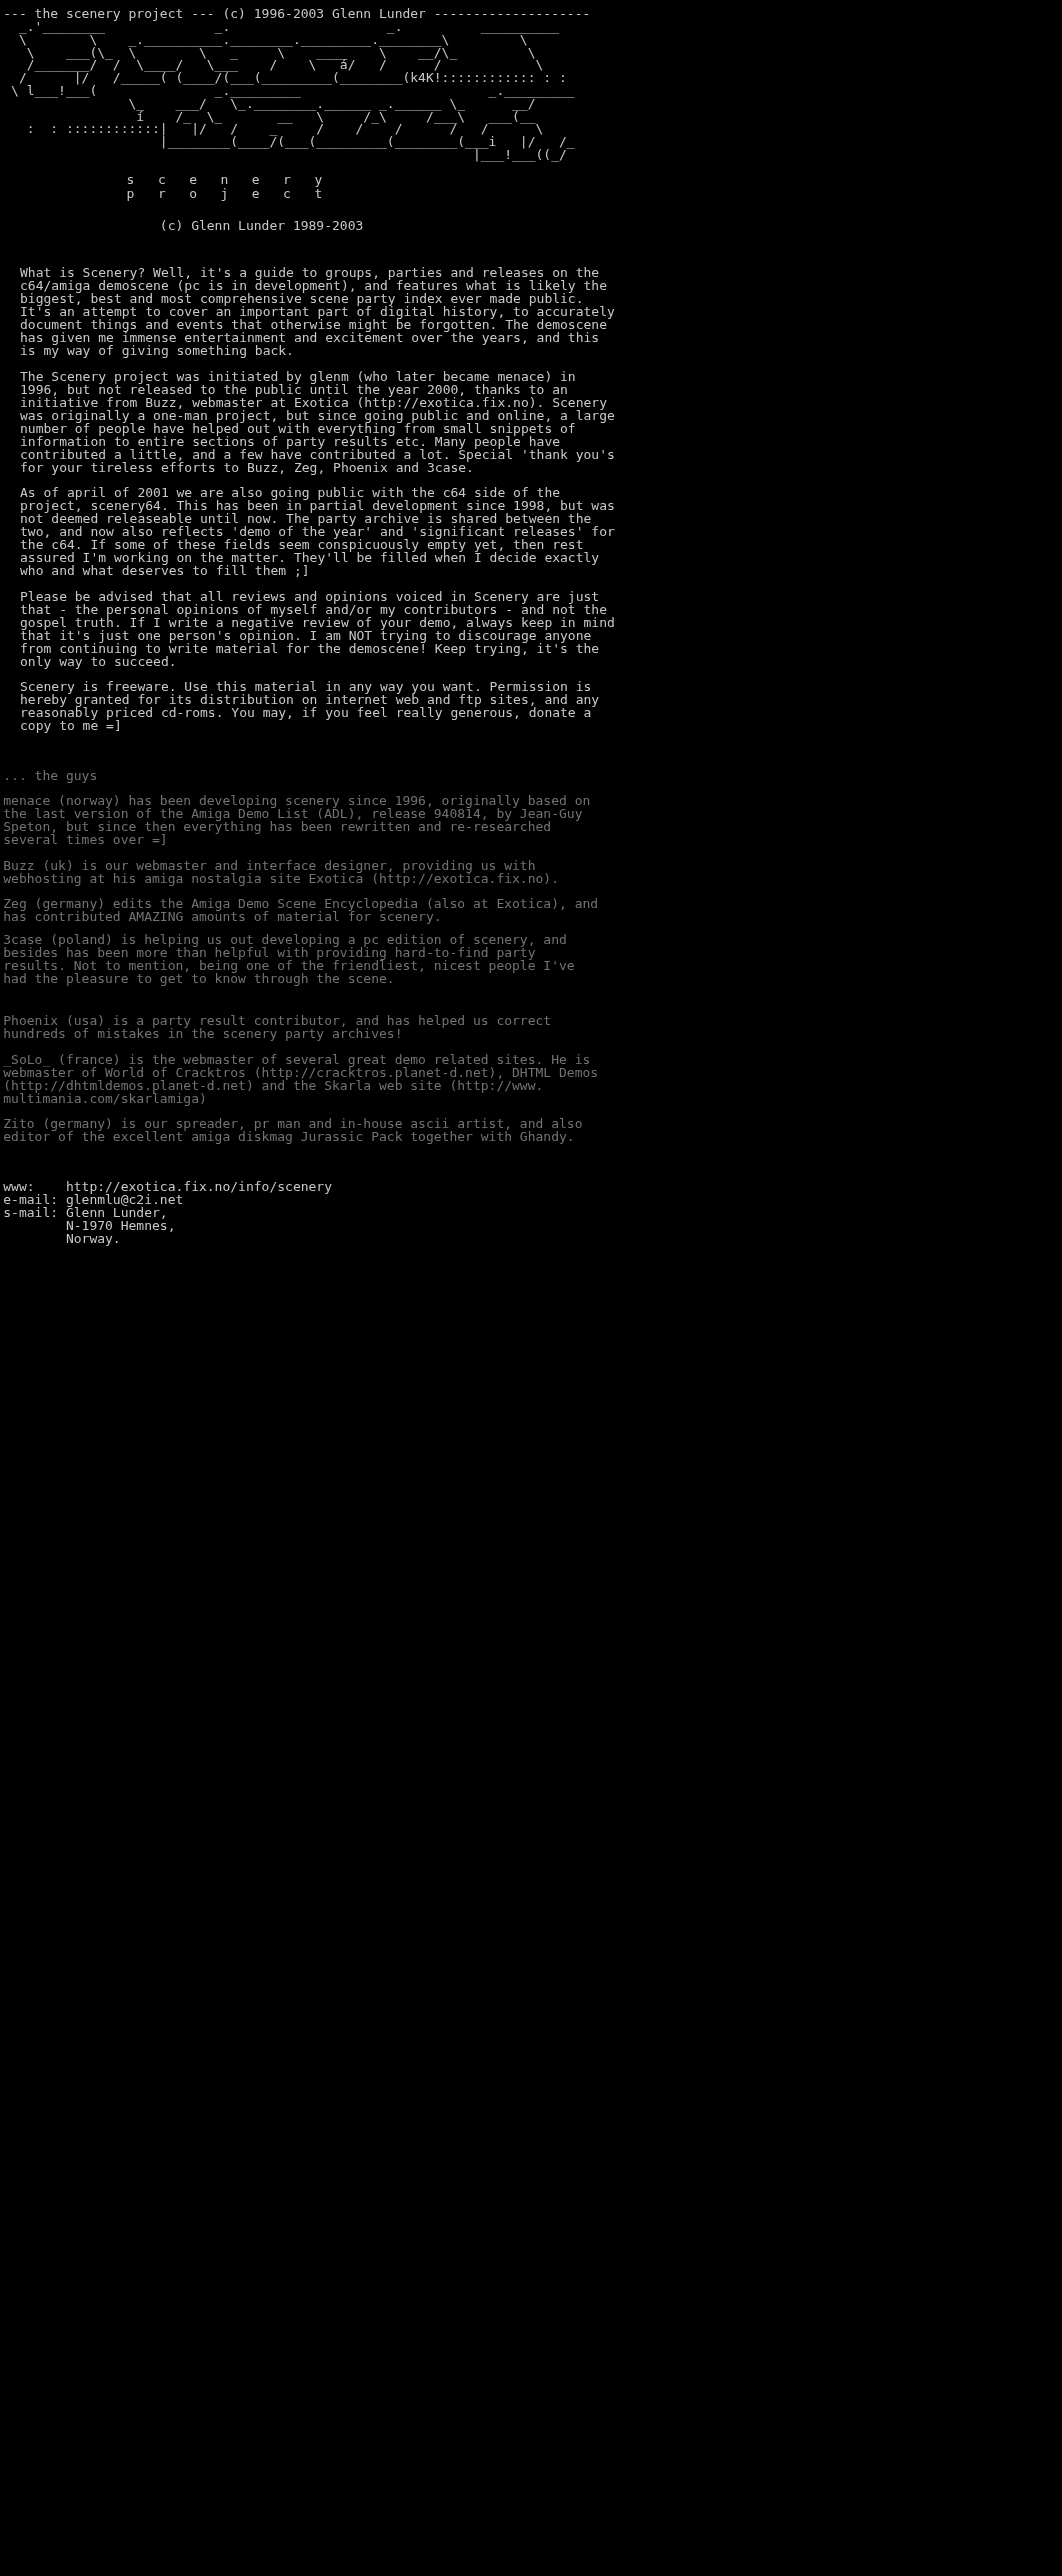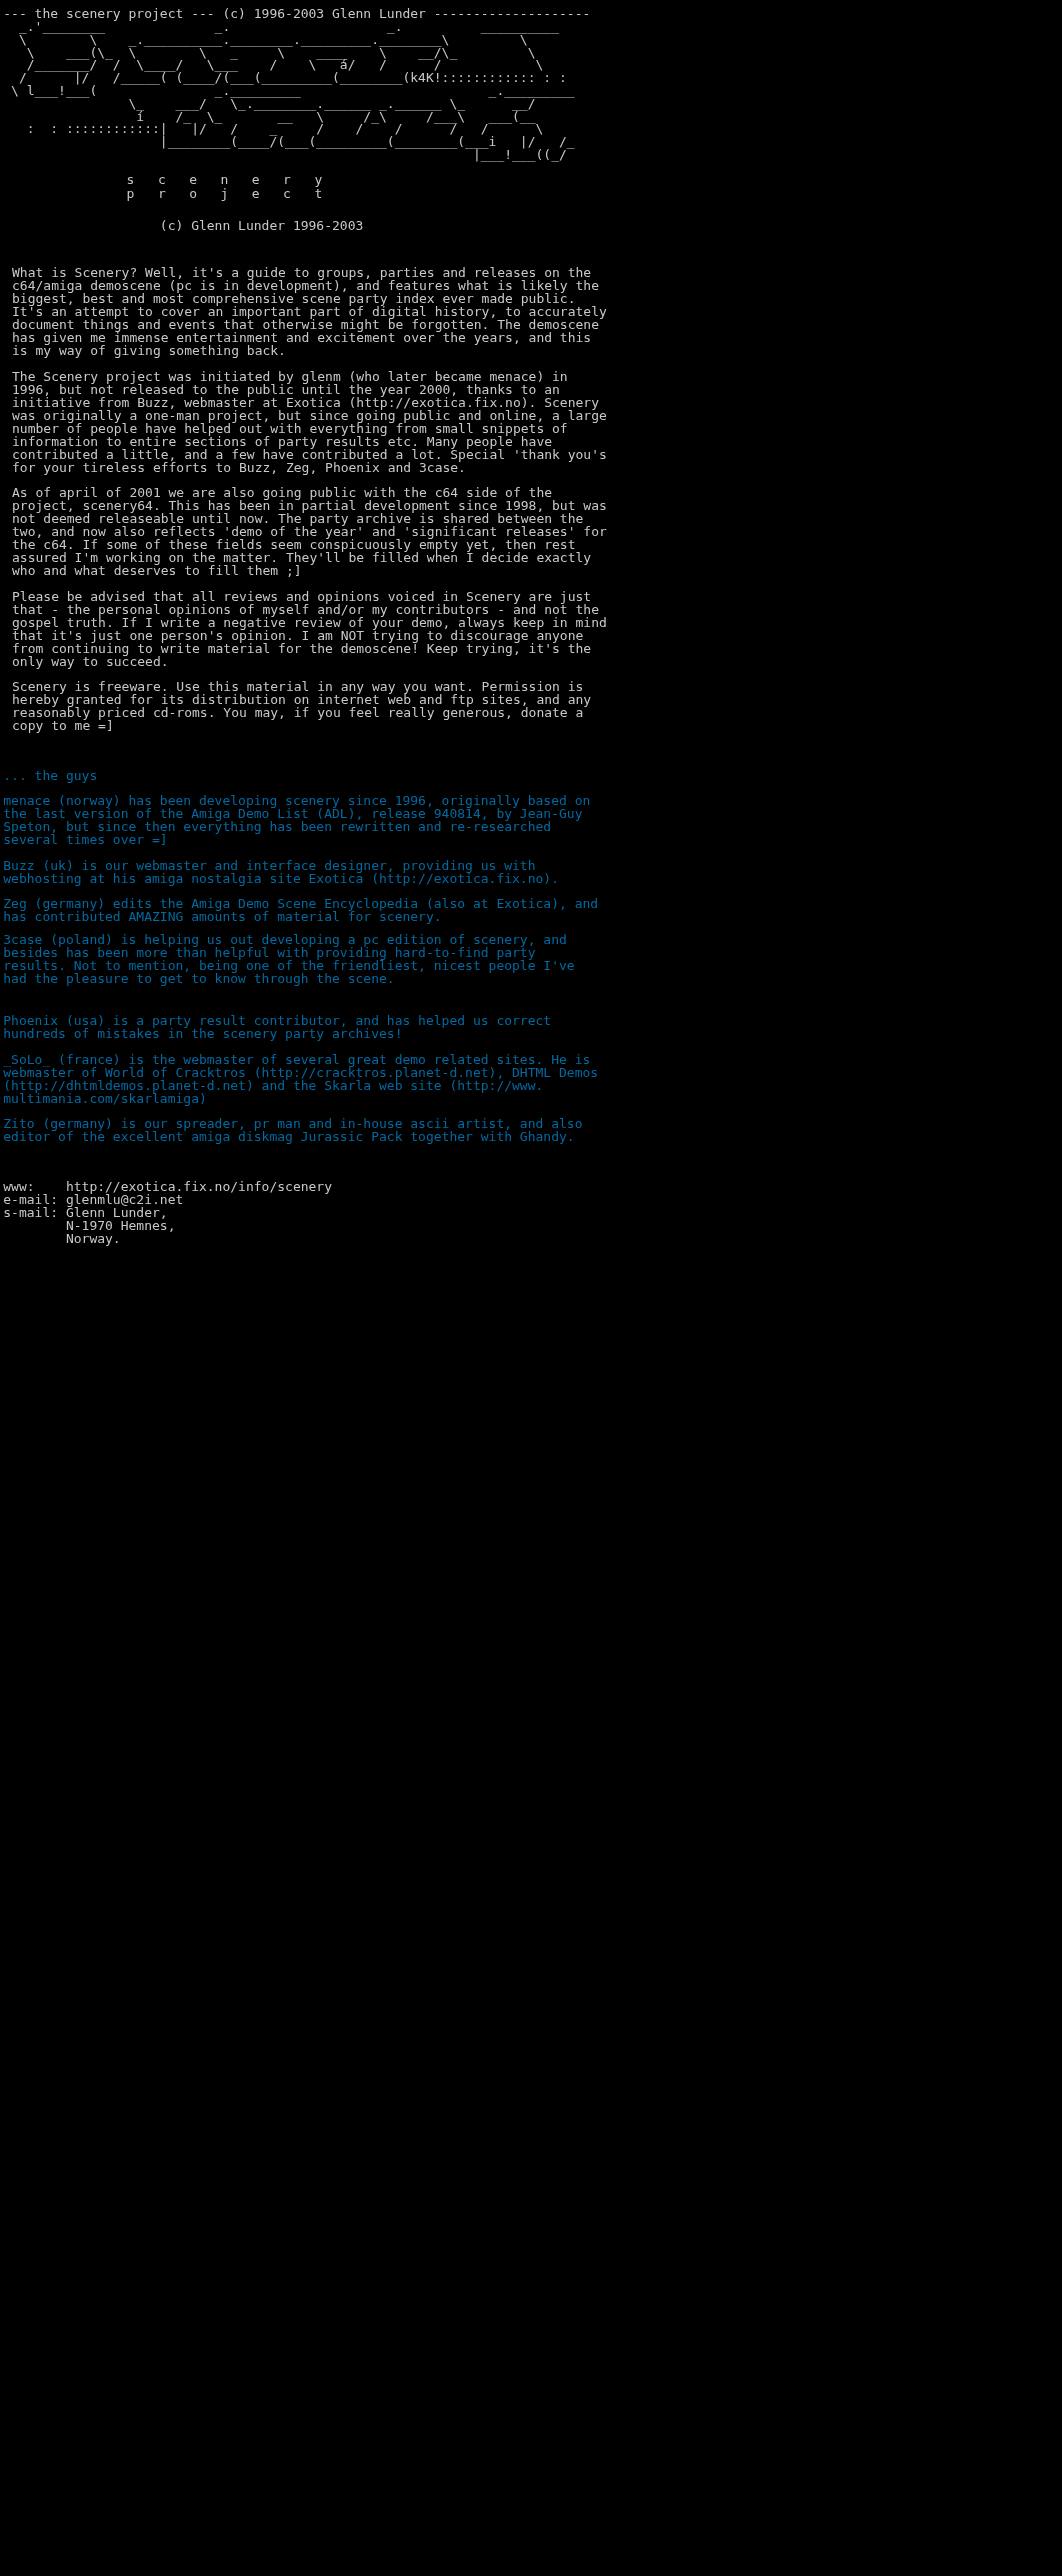--- a/index.html
+++ b/index.html
@@ -42,30 +42,30 @@
   .copyright {
     font-size: 13px;
     line-height: 14px;
     padding-left: 3.3px;
     margin-top: 18px;
     color: #c9c9c9;
   }
   .body-text {
     font-size: 13px;
     line-height: 13px;
-    padding-left: 12px;
+    padding-left: 20px;
     margin-top: 33px;
     color: #c9c9c9;
   }
   .section-guys {
     font-size: 13px;
     line-height: 13px;
     padding-left: 3.3px;
     margin-top: 0px;
-    color: #0369a1;
+    color: #737373;
   }
   .contact {
     font-size: 13px;
     line-height: 13px;
     padding-left: 3.3px;
     margin-top: 0px;
     color: #c9c9c9;
   }
 </style>
 </head>
@@ -83,21 +83,21 @@
  \ l___!___(               _._________                        _._________
                 \_    ___/   \_.________.______ _.______ \_      __/
                  í    /_  \_       __   \     /_\     /___\   ___(__
    :  : ::::::::::::|   |/   /    _     /    /    /      /   /      \
                     |________(____/(___(_________(________(___i   |/   /_
                                                             |___!___((_/</pre>
 
   <pre class="logo-words">              s   c   e   n   e   r   y</pre>
   <pre class="logo-words" style="margin-top:0">              p   r   o   j   e   c   t</pre>
 
-  <pre class="copyright">                    (c) Glenn Lunder 1996-2003</pre>
+  <pre class="copyright">                    (c) Glenn Lunder 1989-2003</pre>
 
   <pre class="body-text">What is Scenery? Well, it's a guide to groups, parties and releases on the
 c64/amiga demoscene (pc is in development), and features what is likely the
 biggest, best and most comprehensive scene party index ever made public.
 It's an attempt to cover an important part of digital history, to accurately
 document things and events that otherwise might be forgotten. The demoscene
 has given me immense entertainment and excitement over the years, and this
 is my way of giving something back.</pre>
   <pre class="body-text" style="margin-top:12.4px">The Scenery project was initiated by glenm (who later became menace) in
 1996, but not released to the public until the year 2000, thanks to an

